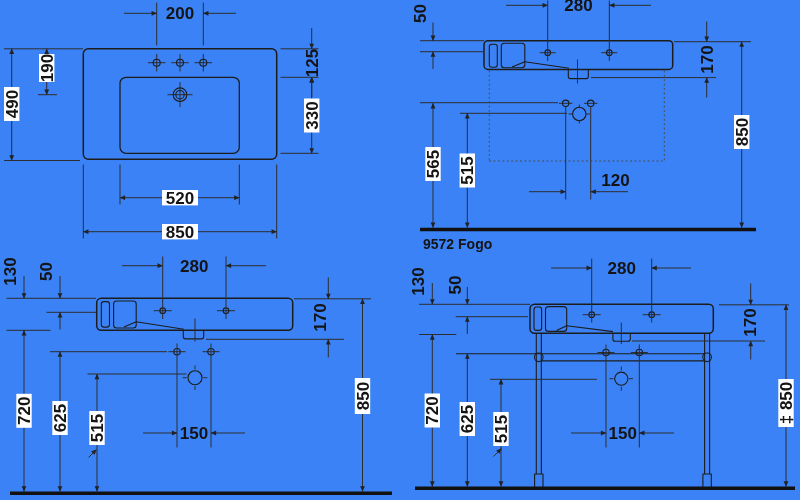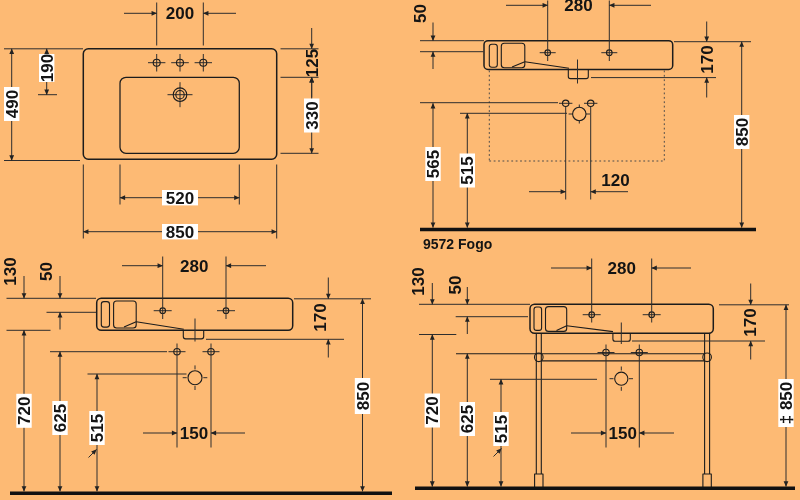--- a/index.html
+++ b/index.html
@@ -1,16 +1,16 @@
 <!DOCTYPE html>
 <html><head>
 <meta charset="utf-8">
 <style>
   html,body{margin:0;padding:0;background:#fff;}
-  .stage{width:800px;height:500px;position:relative;background:#fdba74;overflow:hidden;}
+  .stage{width:800px;height:500px;position:relative;background:#3b82f6;overflow:hidden;}
   svg{display:block;}
   .o  {stroke:#1c1c1c;stroke-width:1.5;fill:none;stroke-linejoin:round;}
   .o2 {stroke:#1c1c1c;stroke-width:1.25;fill:none;stroke-linejoin:round;}
   .t  {stroke:#1c1c1c;stroke-width:1.1;fill:none;stroke-linejoin:round;}
   .d  {stroke:#2e2e2e;stroke-width:1;fill:none;}
   .dot{stroke:#4a4a4a;stroke-width:1;fill:none;stroke-dasharray:1.8 2.6;}
   .floor{stroke:#111;stroke-width:3.6;fill:none;}
   .wbg{fill:#ffffff;stroke:none;}
   text.dim{font-family:"Liberation Sans",sans-serif;font-weight:bold;font-size:17px;fill:#141414;text-anchor:middle;}
   text.cap{font-family:"Liberation Sans",sans-serif;font-weight:bold;font-size:14px;fill:#141414;text-anchor:start;}

